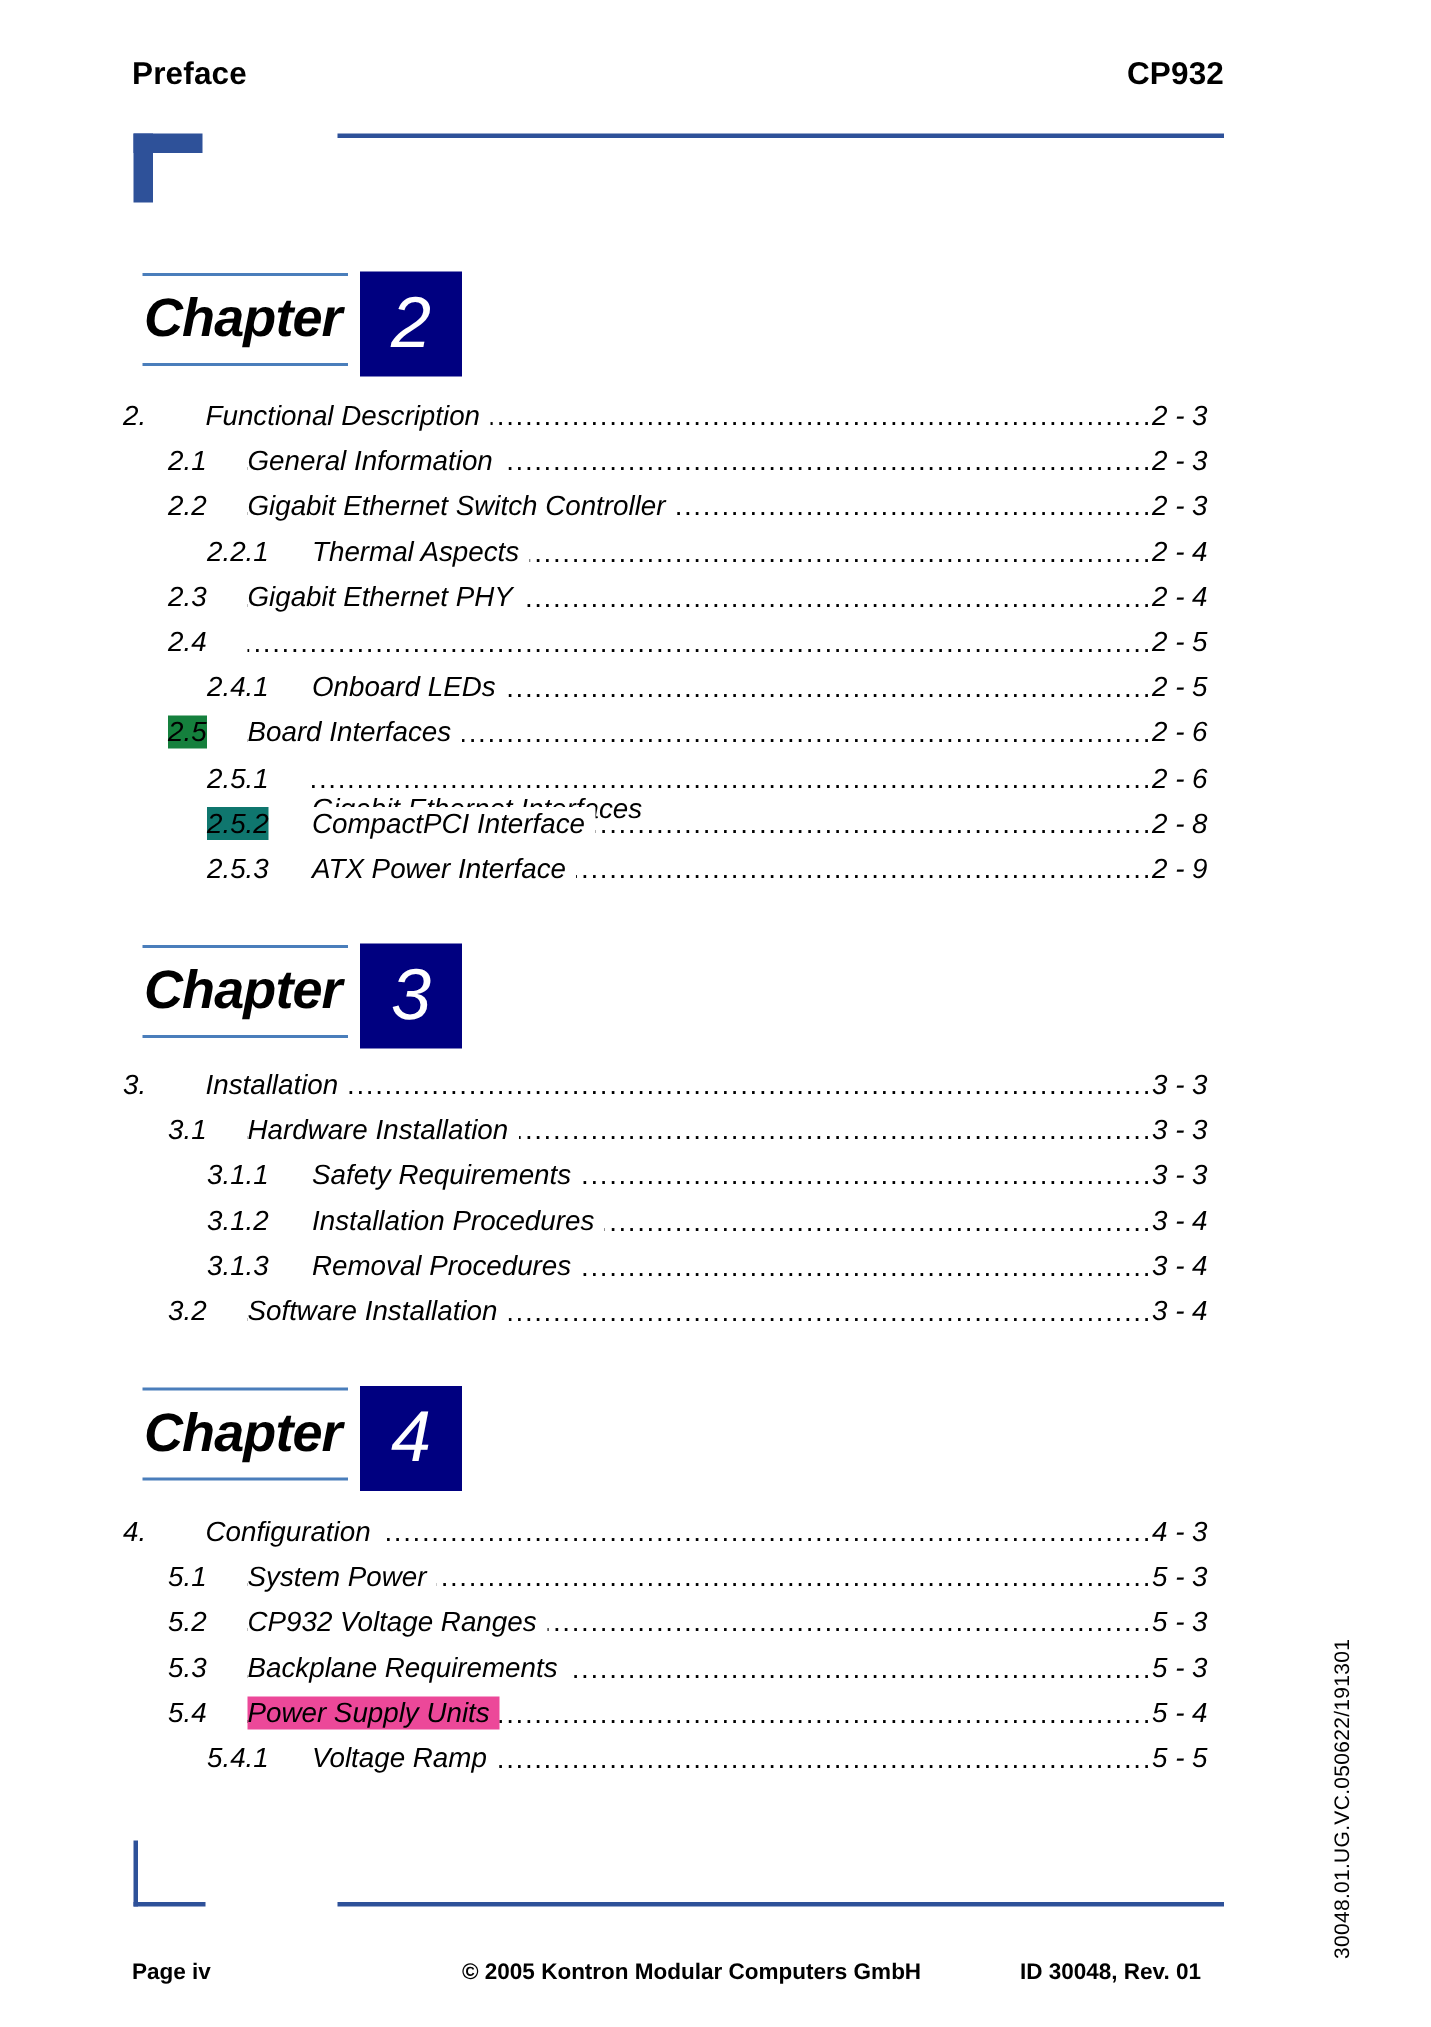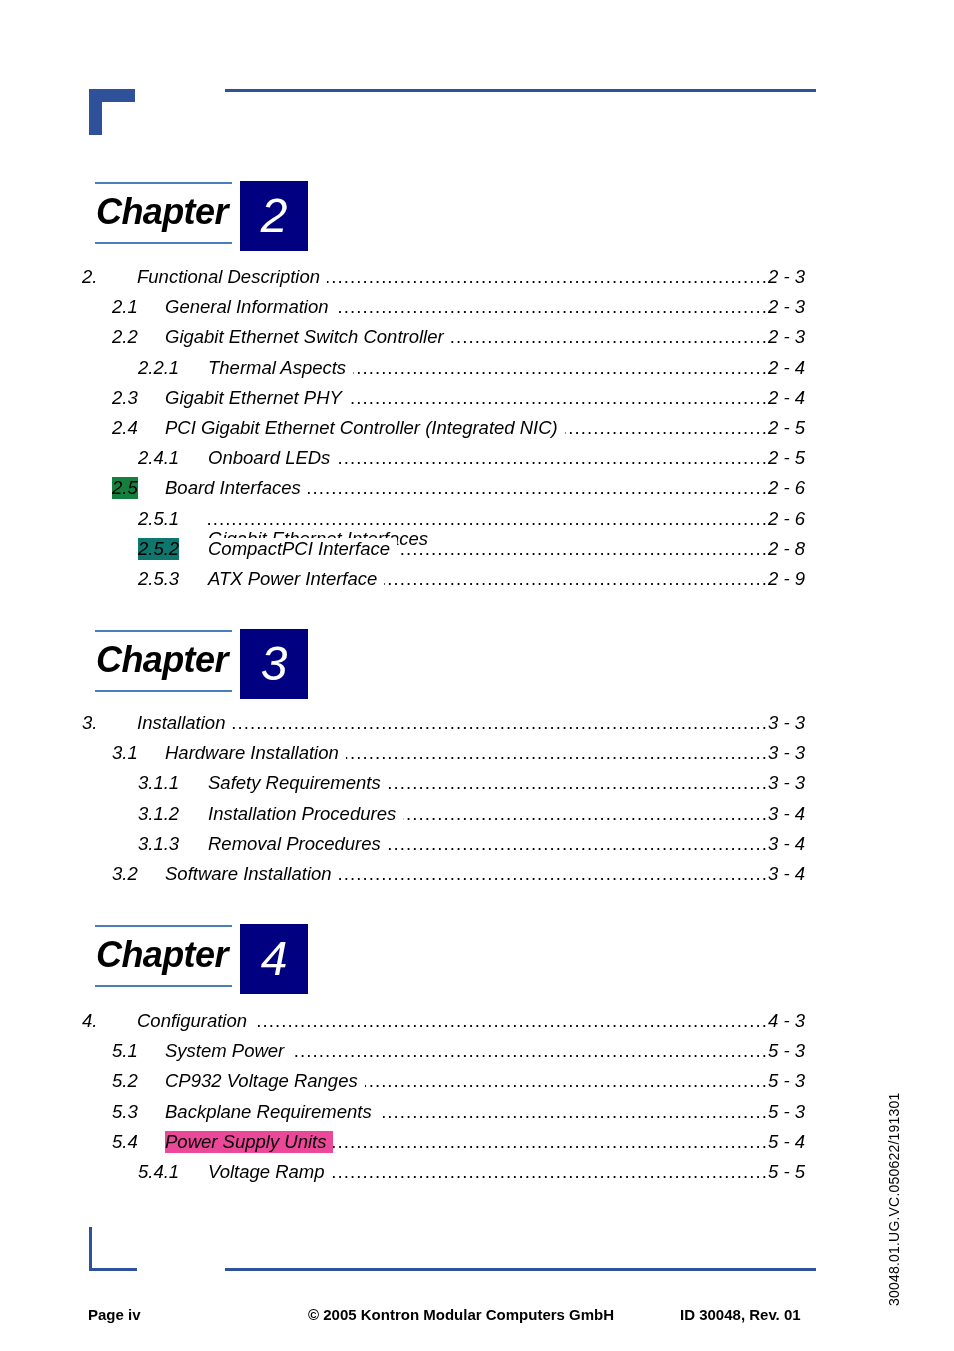--- a/index.html
+++ b/index.html
@@ -225,20 +225,24 @@
     display: block;
     transform: translate(-280px, 14px);
     text-align: left;
   }
 </style>
 </head>
 <body>
 
 <div class="page">
 
+  <div class="header">
+    <span class="header-left">Preface</span>
+    <span class="header-right">CP932</span>
+  </div>
   <div class="header-rule"></div>
   <div class="corner-bracket-top">
     <div class="arm-h"></div>
     <div class="arm-v"></div>
   </div>
 
   <div id="toc-root">
       <div class="chapter-block" style="top: 182px;">
         <div class="chapter-line top"></div>
         <div class="chapter-word">Chapter</div>
@@ -273,21 +277,20 @@
       </div>
       <div class="toc-entry lvl2" style="top: 386.8px;">
         <div class="toc-leader">.......................................................................................................................</div>
         <span class="toc-num" style="background: rgb(255, 255, 255);">2.3</span>
         <span class="toc-title" style="background: rgb(255, 255, 255); padding-right: 7px;">Gigabit Ethernet PHY</span>
         <span class="toc-page">2 - 4</span>
       </div>
       <div class="toc-entry lvl2" style="top: 417px;">
         <div class="toc-leader">.......................................................................................................................</div>
         <span class="toc-num" style="background: rgb(255, 255, 255);">2.4</span>
-        <span class="toc-title" style="background: rgb(255, 255, 255); padding-right: 7px;">PCI Gigabit Ethernet Controller (Integrated NIC)</span>
         <span class="toc-page">2 - 5</span>
       </div>
       <div class="toc-entry lvl3" style="top: 447.2px;">
         <div class="toc-leader">.......................................................................................................................</div>
         <span class="toc-num" style="background: rgb(255, 255, 255);">2.4.1</span>
         <span class="toc-title" style="background: rgb(255, 255, 255); padding-right: 7px;">Onboard LEDs</span>
         <span class="toc-page">2 - 5</span>
       </div>
       <div class="toc-entry lvl2" style="top: 477.4px;">
         <div class="toc-leader">.......................................................................................................................</div>

